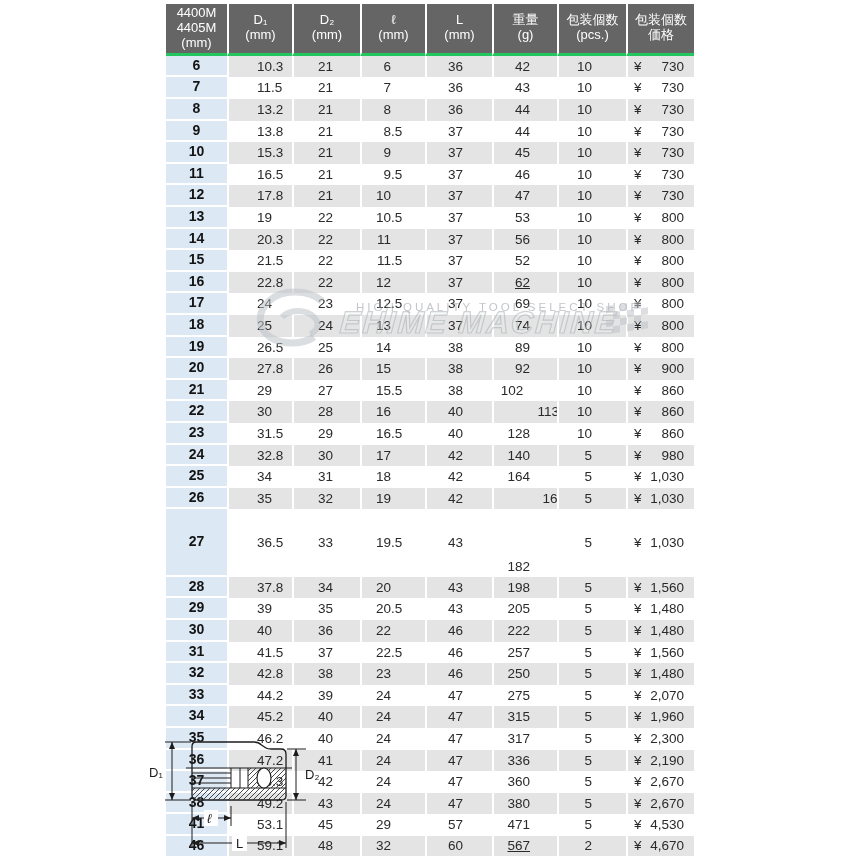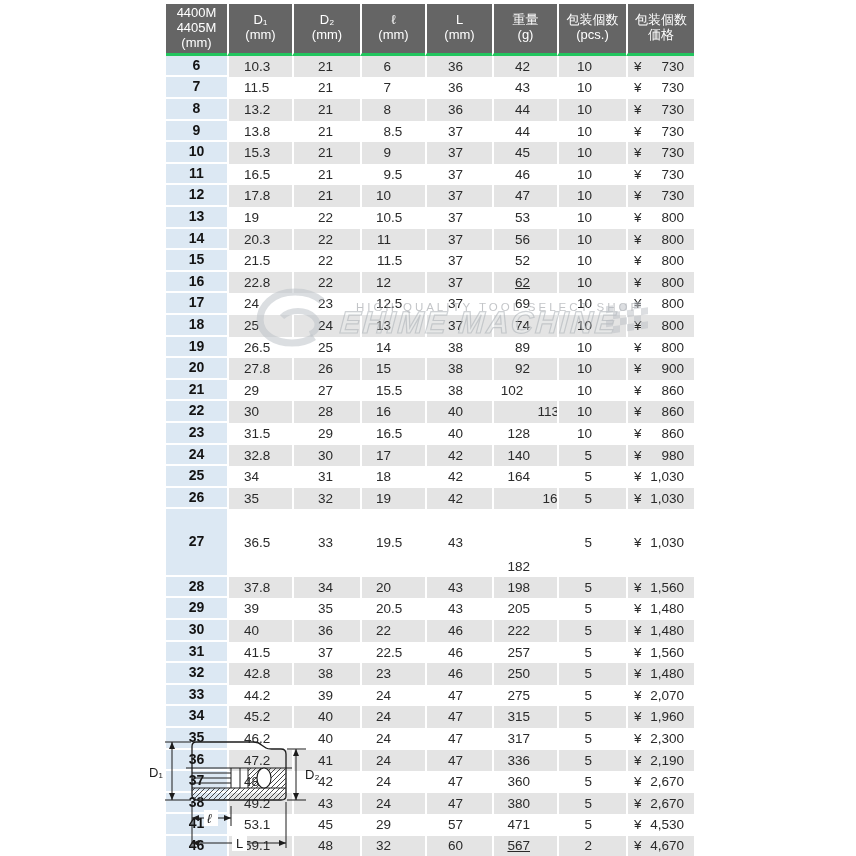--- a/index.html
+++ b/index.html
@@ -27,21 +27,21 @@
   }
   td:first-child { border-left:none; }
   tr.shade td { background:#e4e4e4; }
 
   td.c-size {
     background:#dce8f3 !important; border-bottom:2px solid #fff;
     text-align:center; font-weight:bold; font-size:14px; color:#141414;
   }
   tr:last-child td.c-size { border-bottom:none; }
 
-  td.c-d1 { padding-left:15px; }
+  td.c-d1 { padding-left:28px; }
   td.c-d2 { padding-left:24px; }
   td.c-l  { padding-left:0; }
   td.c-L  { padding-left:21px; }
   td.c-w  { padding-left:0; }
   td.c-q  { padding-left:0; }
   .intpart { display:inline-block; text-align:right; }
 
   td.c-p { padding:0 10px 0 6px; }
   td.c-p .yen { float:left; }
   td.c-p .amt { float:right; }

